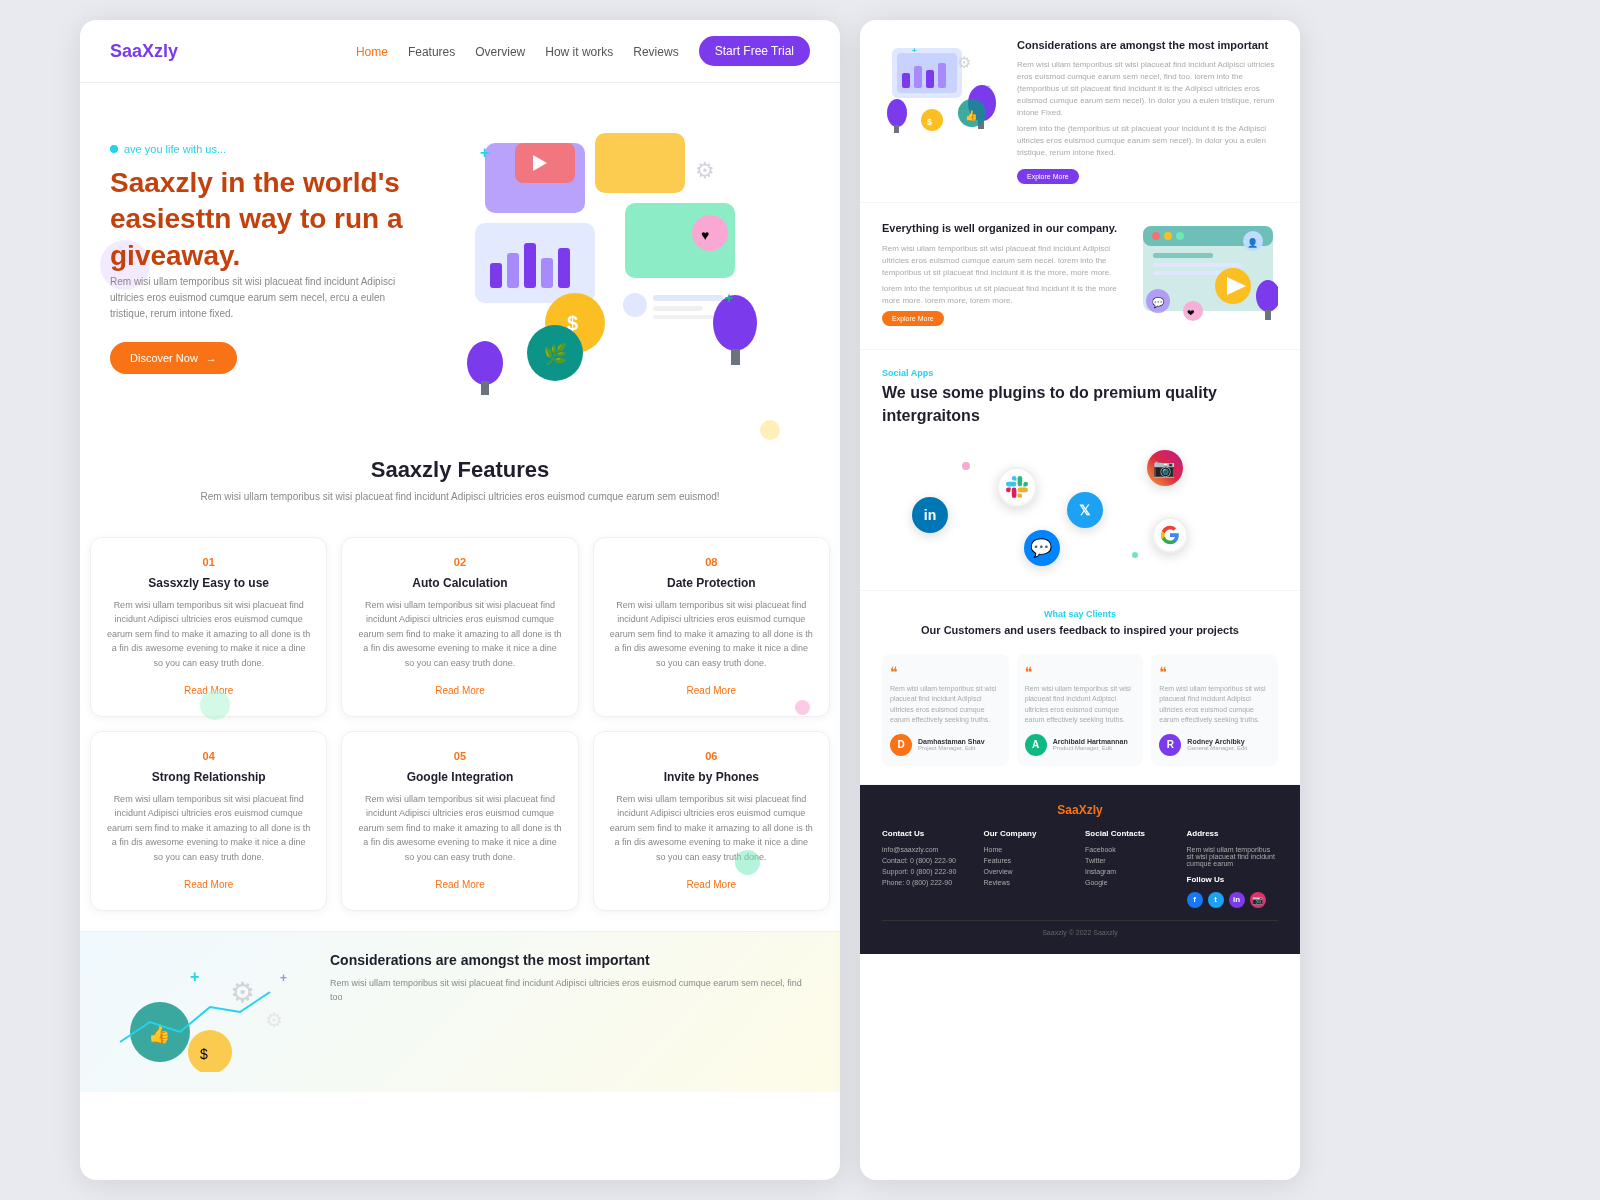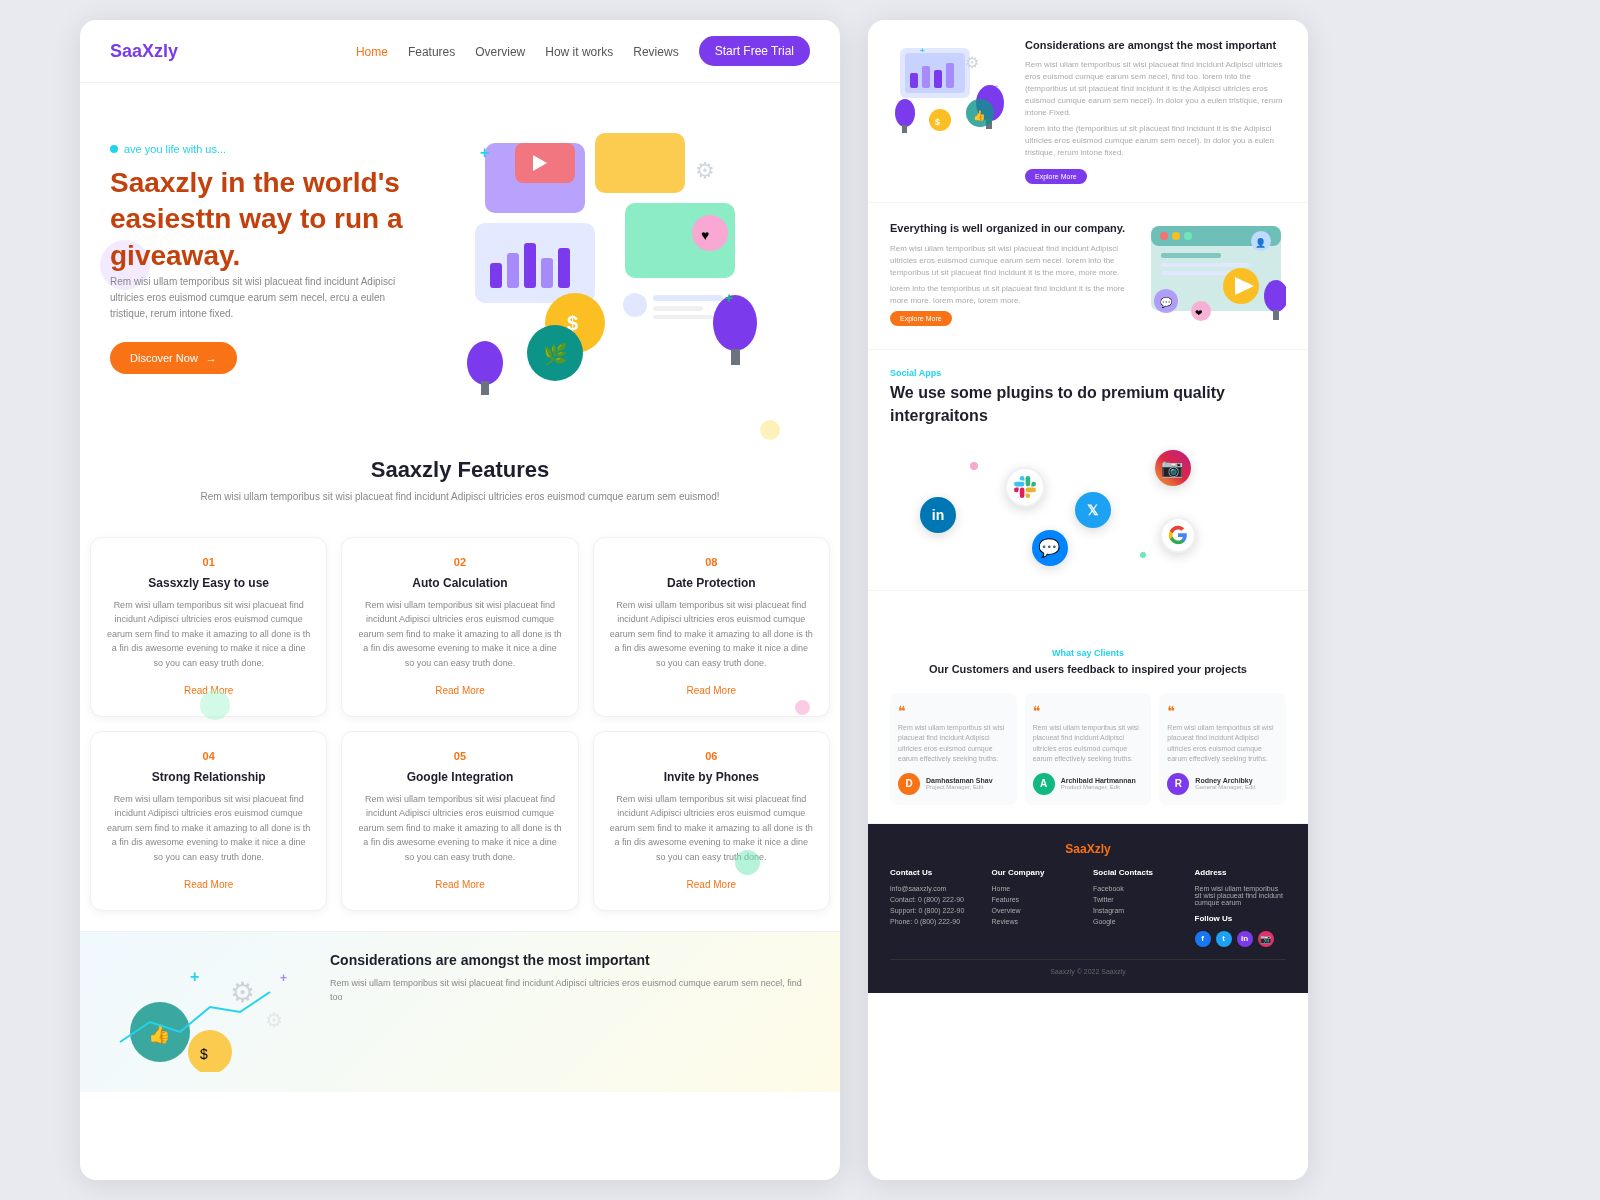--- a/index.html
+++ b/index.html
@@ -8,21 +8,21 @@
       background: #e8eaf0;
       width: 1600px;
       min-height: 1200px;
       overflow-x: hidden;
     }
 
     .layout {
       display: flex;
       width: 1484px;
       min-height: 1200px;
-      gap: 8px;
+      gap: 0;
     }
 
     
     .left-panel {
       width: 760px;
       background: #fff;
       border-radius: 16px;
       margin: 20px 0 20px 80px;
       box-shadow: 0 4px 30px rgba(0,0,0,0.1);
       overflow: hidden;
@@ -325,21 +325,20 @@
       box-shadow: 0 3px 12px rgba(0,0,0,0.15);
     }
 
     
     .testimonials-section { text-align: center; }
     .test-label {
       font-size: 9px;
       color: #22d3ee;
       font-weight: 600;
       margin-bottom: 4px;
-      margin-top: 39px;
     }
     .test-title {
       font-size: 11px;
       font-weight: 700;
       color: #1e1e2d;
       line-height: 1.4;
       margin-bottom: 15px;
     }
     .testimonials-grid {
       display: grid;
@@ -620,21 +619,21 @@
 
             <circle cx="50" cy="82" r="11" fill="#fbbf24"></circle>
             <text x="45" y="87" font-size="9" fill="#fff" font-weight="bold">$</text>
             <text x="30" y="15" font-size="8" fill="#22d3ee" font-weight="bold">+</text>
             <text x="105" y="50" font-size="6" fill="#a78bfa" font-weight="bold">+</text>
           </svg>
         </div>
         <div class="right-hero-text">
           <div class="right-hero-title">Considerations are amongst the most important</div>
           <div class="right-hero-desc">Rem wisi ullam temporibus sit wisi placueat find incidunt Adipisci ultricies eros euismod cumque earum sem necel, find too. lorem into the (temporibus ut sit placueat find incidunt it is the Adipisci ultricies eros euismod cumque earum sem necel). In dolor you a eulen tristique, rerum intone Fixed.</div>
-          <div class="right-hero-desc">lorem into the (temporibus ut sit placueat find incidunt it is the Adipisci ultricies eros euismod cumque earum sem necel). In dolor you a eulen tristique, rerum intone fixed.</div>
+          <div class="right-hero-desc">lorem into the (temporibus ut sit placueat your incidunt it is the Adipisci ultricies eros euismod cumque earum sem necel). In dolor you a eulen tristique, rerum intone fixed.</div>
           <button class="right-btn">Explore More</button>
         </div>
       </div>
     </div>
 
     <div class="right-section">
       <div class="organized-section">
         <div class="org-text">
           <div class="org-title">Everything is well organized in our company.</div>
           <div class="right-hero-desc">Rem wisi ullam temporibus sit wisi placueat find incidunt Adipisci ultricies eros euismod cumque earum sem necel. lorem into the temporibus ut sit placueat find incidunt it is the more, more more.</div>

